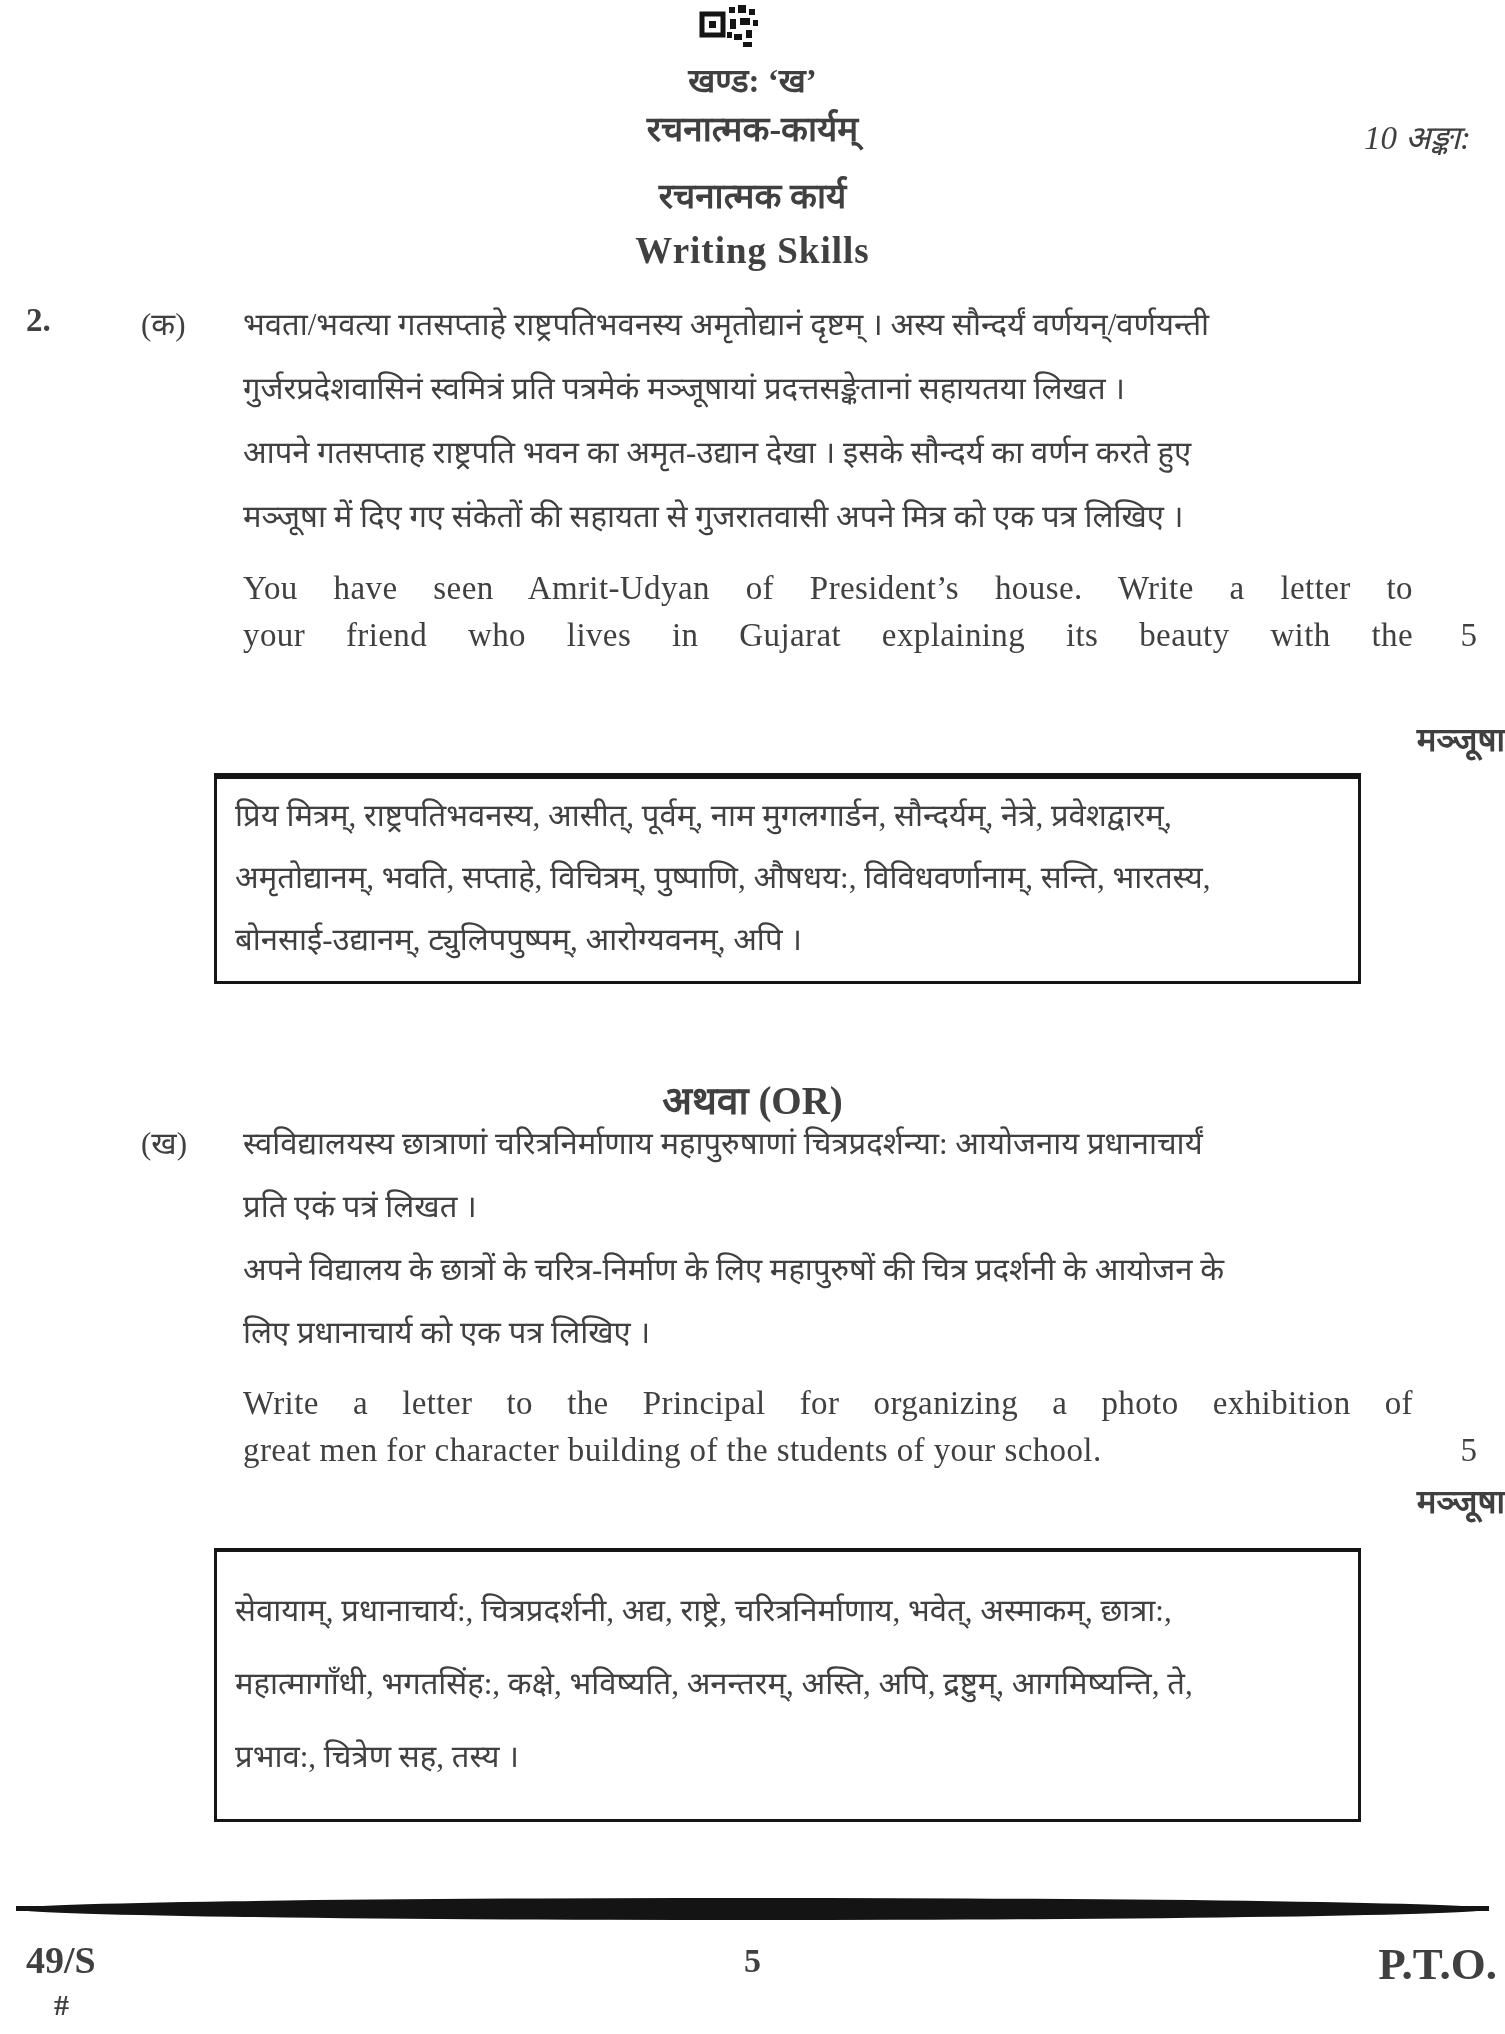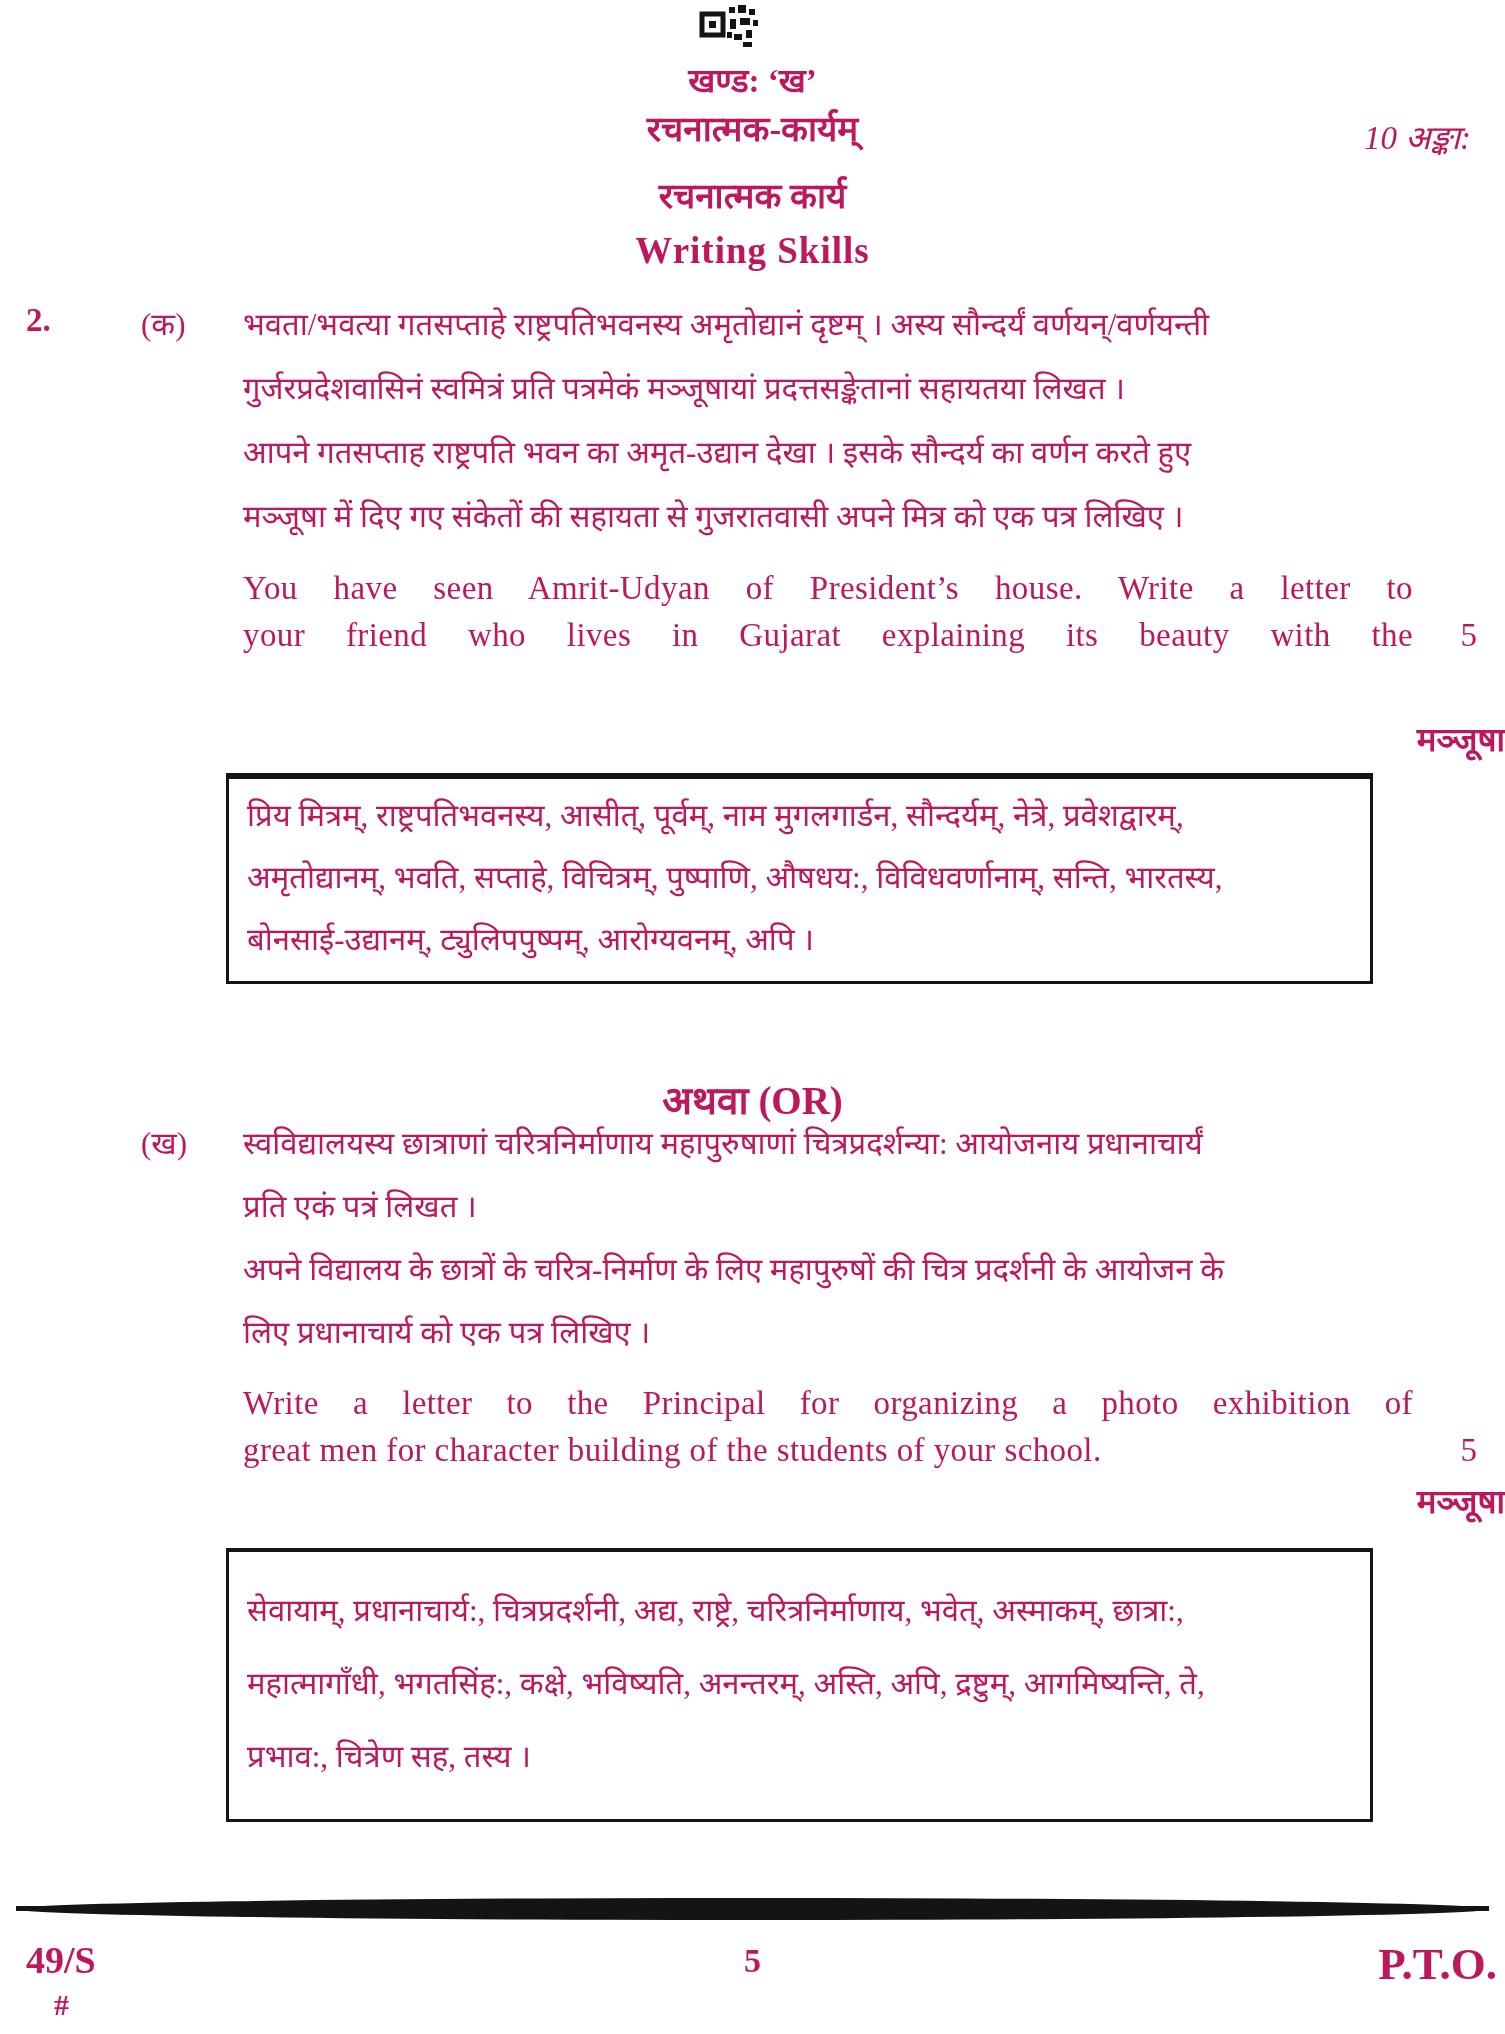--- a/index.html
+++ b/index.html
@@ -1,17 +1,17 @@
 <!DOCTYPE html>
 <html><head>
 <meta charset="utf-8">
 <style>
   *{margin:0;padding:0;box-sizing:border-box}
   html,body{background:#d9d9d9}
-  .page{position:relative;width:1505px;height:2034px;margin:0 auto;background:#ffffff;color:#be185d;
+  .page{position:relative;width:1505px;height:2034px;margin:0 auto;background:#ffffff;color:#404040;
         overflow:hidden;font-family:"Liberation Serif","DejaVu Sans",serif;padding-left:16px;}
   .abs{position:absolute}
   .center{left:0;right:0;text-align:center}
   .b{font-weight:bold}
 
   .logo{top:4px;left:699px;width:62px;height:46px}
 
   .h-section{top:57px;font-size:33px}
   .h-skt{top:104px;font-size:35px}
   .h-marks{top:114px;right:34px;font-size:33px;font-style:italic;font-weight:normal}
@@ -28,21 +28,21 @@
   .part-b .dline{line-height:63px}
   .eng-wrap{position:relative;margin-top:16px}
   .eline{font-size:33px;line-height:47px;text-align:justify;text-align-last:justify;letter-spacing:.4px}
   .eline.last{text-align-last:left}
   .marks{position:absolute;right:-64px;bottom:5px;font-size:33px}
 
   .mtitle{position:absolute;left:0;right:0;text-align:right;font-size:33px;font-weight:bold}
   .mt-a{top:716px}
   .mt-b{top:1478px}
 
-  .wbox{position:absolute;left:226px;width:1147px;border:3px solid #151515;border-top-width:6px;
+  .wbox{position:absolute;left:214px;width:1147px;border:3px solid #151515;border-top-width:6px;
         background:#fff;padding:6px 18px 10px 18px}
   .box-a{top:773px}
   .box-b{top:1548px;padding:22px 18px 26px 18px;border-top-width:4px}
   .wline{font-size:31px;line-height:62px;white-space:nowrap}
   .box-b .wline{line-height:73px}
 
   .or{top:1072px;font-size:39px}
 
   .frule{position:absolute;top:1898px;left:16px;right:16px;height:22px}
   .fcode{position:absolute;left:26px;top:1938px;font-size:38px;font-weight:bold}

